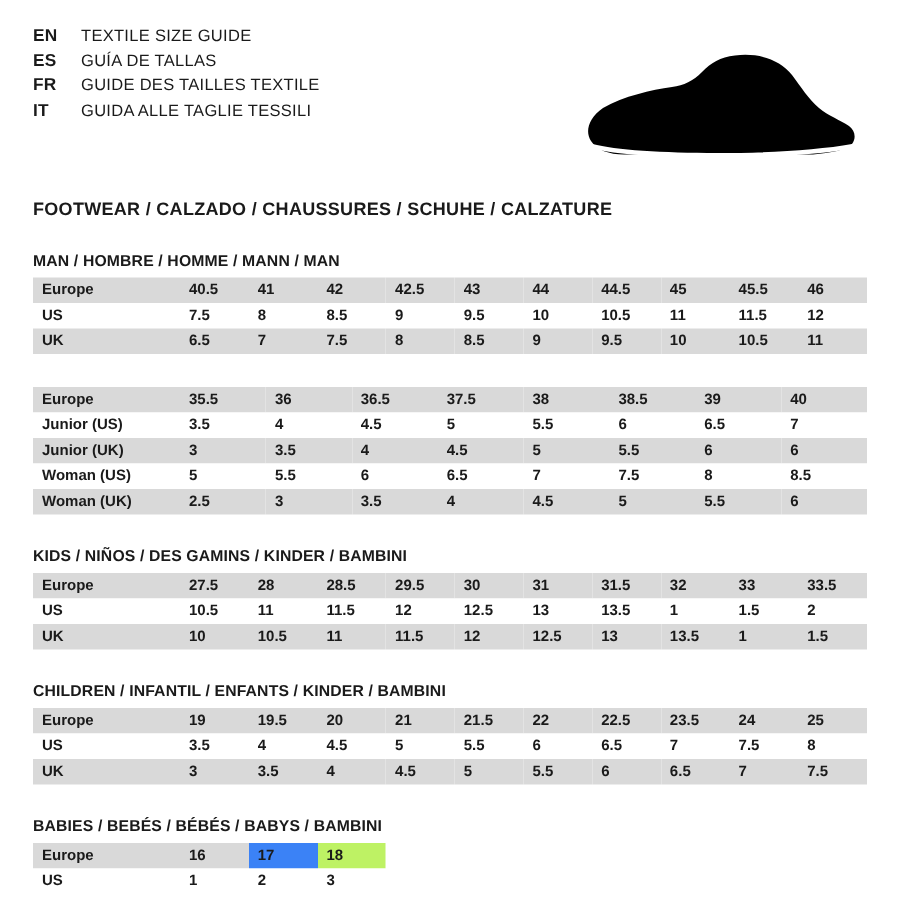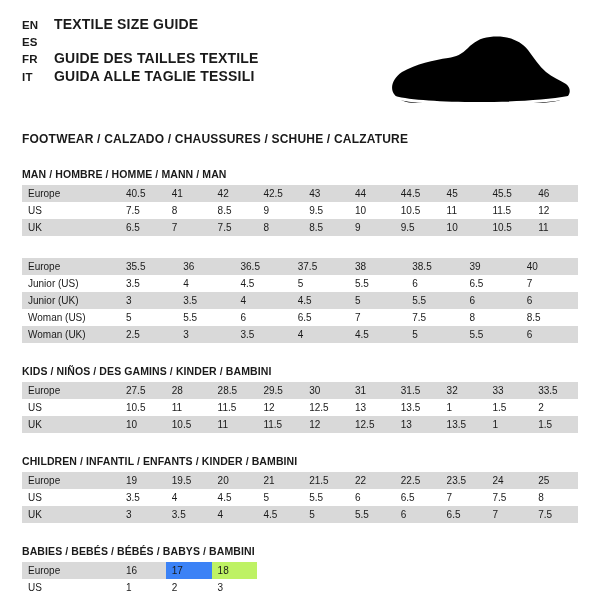--- a/index.html
+++ b/index.html
@@ -37,22 +37,22 @@
     align-items: baseline;
     line-height: 16.5px;
   }
   .lang-code {
     width: 32px;
     font-size: 11.5px;
     font-weight: bold;
     letter-spacing: .2px;
   }
   .lang-title {
-    font-size: 14px;
-    font-weight: bold;
+    font-size: 11px;
+    font-weight: normal;
     letter-spacing: .2px;
   }
 
   .shoe-wrap {
     width: 190px;
     height: 82px;
     margin-right: 6px;
     margin-top: 18px;
   }
   .shoe-wrap svg { display: block; }
@@ -71,20 +71,21 @@
   .section-title {
     font-size: 10.5px;
     font-weight: bold;
     letter-spacing: .1px;
     margin-bottom: 5px;
   }
   table.size-table {
     border-collapse: collapse;
     width: 100%;
     table-layout: fixed;
+    font-weight: bold;
   }
   table.size-table td {
     font-size: 10px;
     height: 17px;
     padding: 0 0 0 6px;
     color: #1a1a1a;
     text-align: left;
     vertical-align: middle;
     white-space: nowrap;
   }
@@ -106,20 +107,21 @@
 <div class="page">
 
   <div class="header">
     <div class="lang-list">
       <div class="lang-row">
         <span class="lang-code">EN</span>
         <span class="lang-title">TEXTILE SIZE GUIDE</span>
       </div>
       <div class="lang-row">
         <span class="lang-code">ES</span>
+        <span class="lang-title">GUÍA DE TALLAS</span>
       </div>
       <div class="lang-row">
         <span class="lang-code">FR</span>
         <span class="lang-title">GUIDE DES TAILLES TEXTILE</span>
       </div>
       <div class="lang-row">
         <span class="lang-code">IT</span>
         <span class="lang-title">GUIDA ALLE TAGLIE TESSILI</span>
       </div>
     </div>

